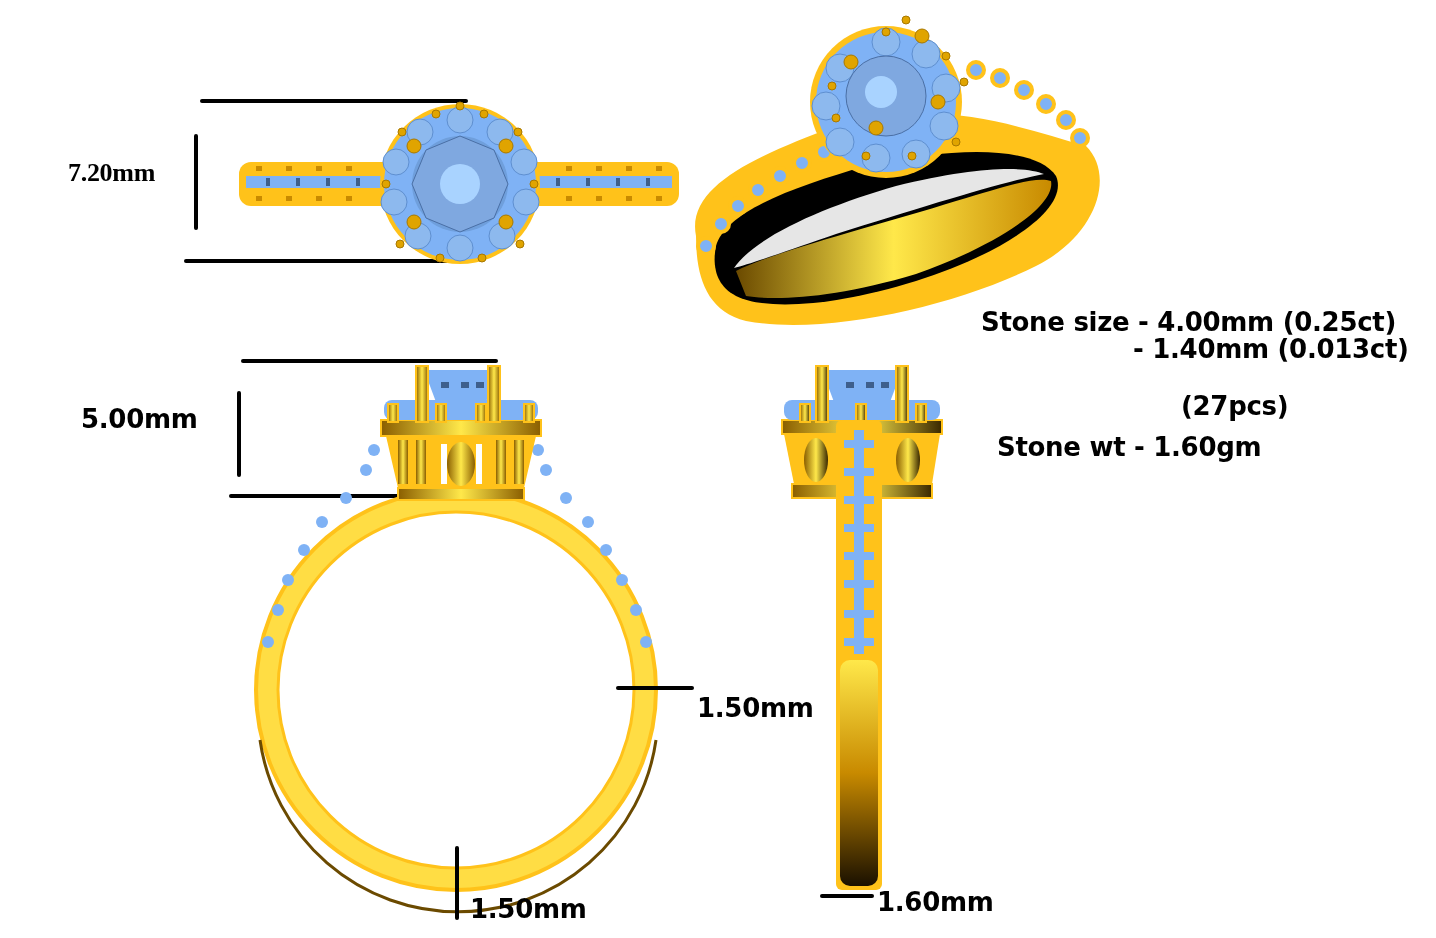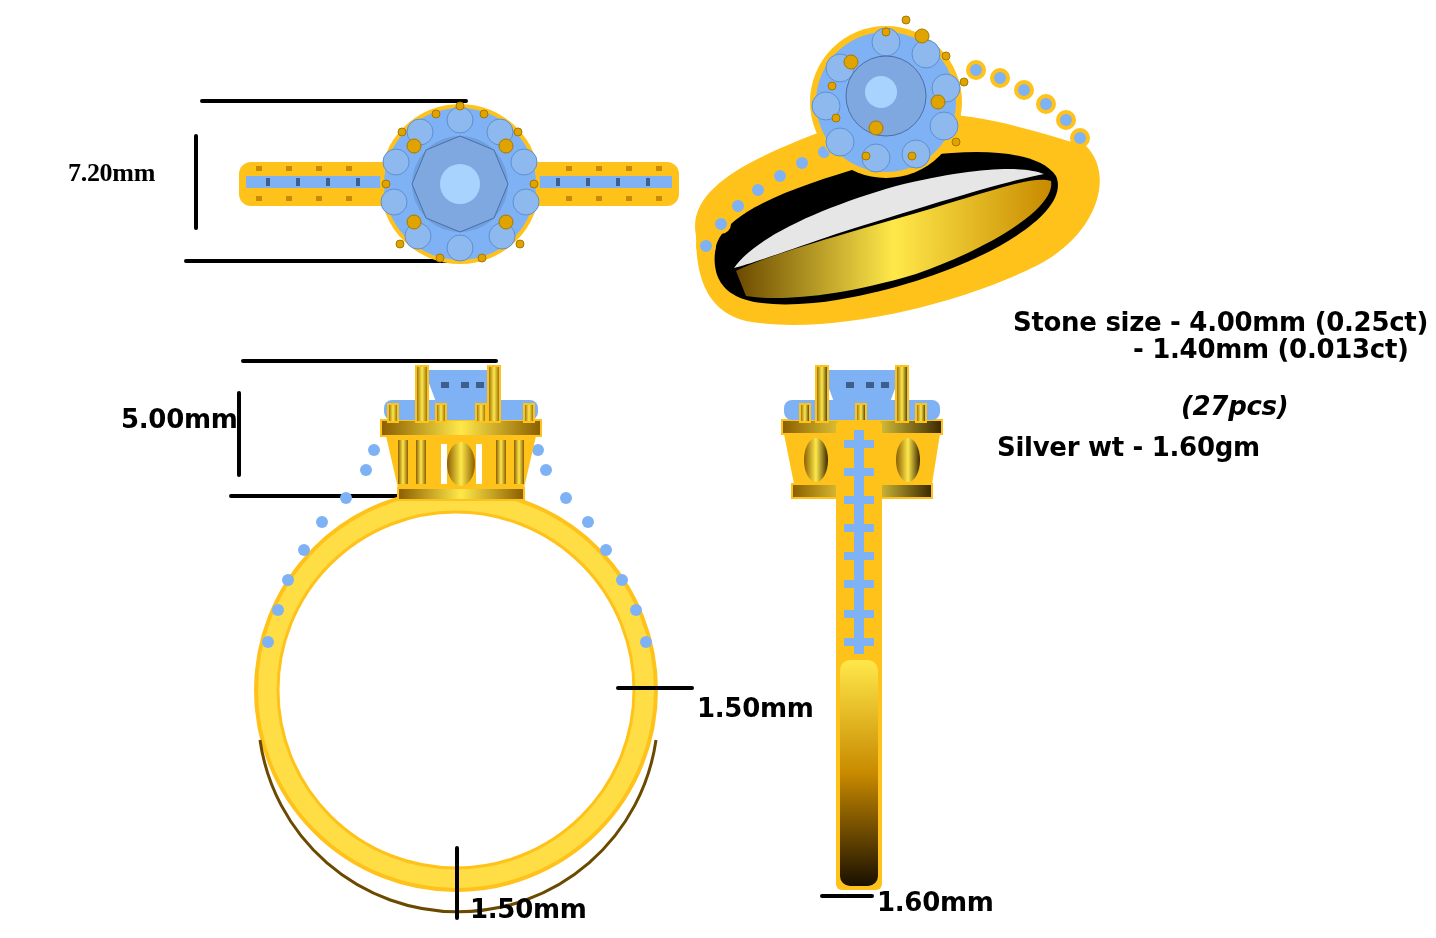--- a/index.html
+++ b/index.html
@@ -149,31 +149,31 @@
     <circle cx="288" cy="76" r="4"></circle>
       <circle cx="280" cy="136" r="4"></circle>
       <circle cx="236" cy="150" r="4"></circle>
     <circle cx="190" cy="150" r="4"></circle>
       <circle cx="160" cy="112" r="4"></circle>
       <circle cx="156" cy="80" r="4"></circle>
   </g>
 </svg>
 
 <div>
-  <div class="spec" style="left:981px;top:309px;margin-left:32px;">Stone size - 4.00mm (0.25ct)</div>
+  <div class="spec" style="left:981px;top:309px;">Stone size - 4.00mm (0.25ct)</div>
   <div class="spec" style="left:1133px;top:336px;">- 1.40mm (0.013ct)</div>
-  <div class="spec" style="left:1181px;top:393px;font-style:italic;">(27pcs)</div>
-  <div class="spec" style="left:997px;top:434px;">Silver wt - 1.60gm</div>
+  <div class="spec" style="left:1181px;top:393px;">(27pcs)</div>
+  <div class="spec" style="left:997px;top:434px;">Stone wt - 1.60gm</div>
 </div>
 
 <div>
   <div class="line" style="left:241px;top:359px;width:257px;height:4px;"></div>
   <div class="line" style="left:229px;top:494px;width:235px;height:4px;"></div>
   <div class="line" style="left:237px;top:391px;width:4px;height:86px;"></div>
-  <div class="label" style="left:81px;top:406px;margin-left:40px;">5.00mm</div>
+  <div class="label" style="left:81px;top:406px;">5.00mm</div>
 
   <svg width="460" height="540" style="left:236px;top:360px;" viewBox="0 0 460 540">
     <defs>
       <linearGradient id="headGrad" x1="0" y1="0" x2="1" y2="0">
         <stop offset="0" stop-color="#8A5E00"></stop>
         <stop offset="0.5" stop-color="#FFE84A"></stop>
         <stop offset="1" stop-color="#8A5E00"></stop>
       </linearGradient>
     </defs>
 

